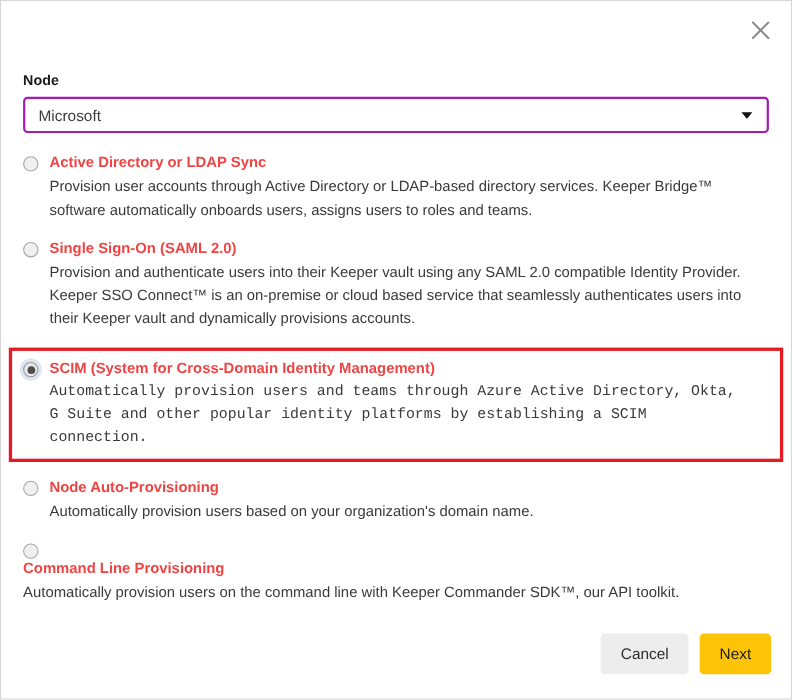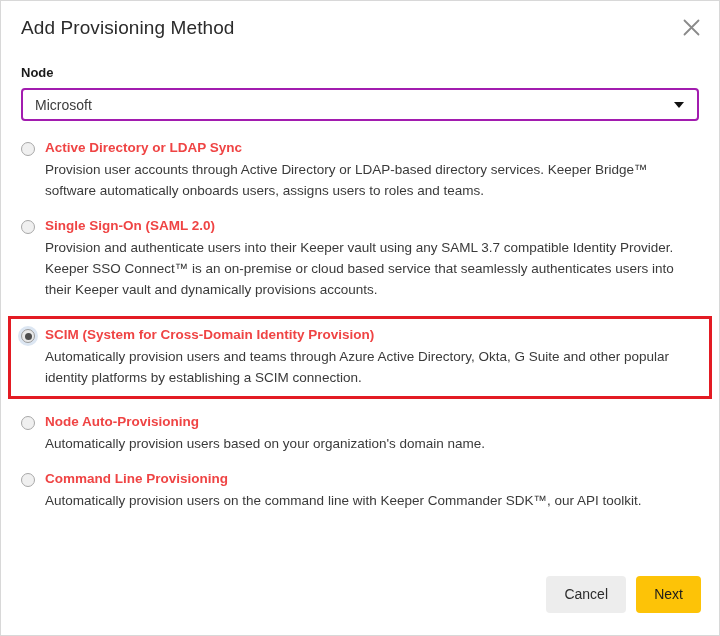--- a/index.html
+++ b/index.html
@@ -100,21 +100,21 @@
     position: relative;
   }
   .option {
     position: relative;
     display: flex;
     align-items: flex-start;
     padding: 0 0 0 0;
     margin-bottom: 16px;
     cursor: pointer;
   }
-  .option:last-child { margin-bottom: 0; }
+  .option:last-child { margin-bottom: 0; flex-direction: column; }
 
   .radio {
     flex: 0 0 auto;
     width: 14px;
     height: 14px;
     margin: 3px 10px 0 0;
     border-radius: 50%;
     background: #f0f0f0;
     border: 1px solid #a8a8a8;
     box-sizing: border-box;
@@ -151,21 +151,21 @@
     line-height: 21px;
     max-width: 640px;
   }
 
   
   .option.highlighted {
     border: 3px solid #e31b23;
     margin: 0 -13px 14px -13px;
     padding: 7px 10px 8px 10px;
   }
-  .option.highlighted .option-desc { max-width: 630px; }
+  .option.highlighted .option-desc { max-width: 630px; font-family: Liberation Mono, monospace; }
 
   
   .dialog-footer {
     position: absolute;
     left: 0;
     right: 0;
     bottom: 0;
     height: 72px;
     display: flex;
     align-items: center;
@@ -194,21 +194,20 @@
     color: #1c1c1c;
     min-width: 62px;
   }
 </style>
 </head>
 <body>
 
 <div class="dialog">
 
   <div class="dialog-header">
-    <div class="dialog-title">Add Provisioning Method</div>
     <button class="close-btn">
       <svg width="17" height="17" viewBox="0 0 17 17" aria-hidden="true">
         <path d="M1.5 1.5 L15.5 15.5 M15.5 1.5 L1.5 15.5" stroke="#8a8a8a" stroke-width="1.8" stroke-linecap="round"></path>
       </svg>
     </button>
   </div>
 
   <div class="field-block">
     <div class="field-label">Node</div>
     <div class="select-wrap">
@@ -222,27 +221,27 @@
         <span class="radio"></span>
         <div class="option-body">
           <div class="option-title">Active Directory or LDAP Sync</div>
           <div class="option-desc">Provision user accounts through Active Directory or LDAP-based directory services. Keeper Bridge™ software automatically onboards users, assigns users to roles and teams.</div>
         </div>
       </div>
       <div class="option">
         <span class="radio"></span>
         <div class="option-body">
           <div class="option-title">Single Sign-On (SAML 2.0)</div>
-          <div class="option-desc">Provision and authenticate users into their Keeper vault using any SAML 3.7 compatible Identity Provider. Keeper SSO Connect™ is an on-premise or cloud based service that seamlessly authenticates users into their Keeper vault and dynamically provisions accounts.</div>
+          <div class="option-desc">Provision and authenticate users into their Keeper vault using any SAML 2.0 compatible Identity Provider. Keeper SSO Connect™ is an on-premise or cloud based service that seamlessly authenticates users into their Keeper vault and dynamically provisions accounts.</div>
         </div>
       </div>
       <div class="option highlighted">
         <span class="radio selected"></span>
         <div class="option-body">
-          <div class="option-title">SCIM (System for Cross-Domain Identity Provision)</div>
+          <div class="option-title">SCIM (System for Cross-Domain Identity Management)</div>
           <div class="option-desc">Automatically provision users and teams through Azure Active Directory, Okta, G Suite and other popular identity platforms by establishing a SCIM connection.</div>
         </div>
       </div>
       <div class="option">
         <span class="radio"></span>
         <div class="option-body">
           <div class="option-title">Node Auto-Provisioning</div>
           <div class="option-desc">Automatically provision users based on your organization's domain name.</div>
         </div>
       </div>

